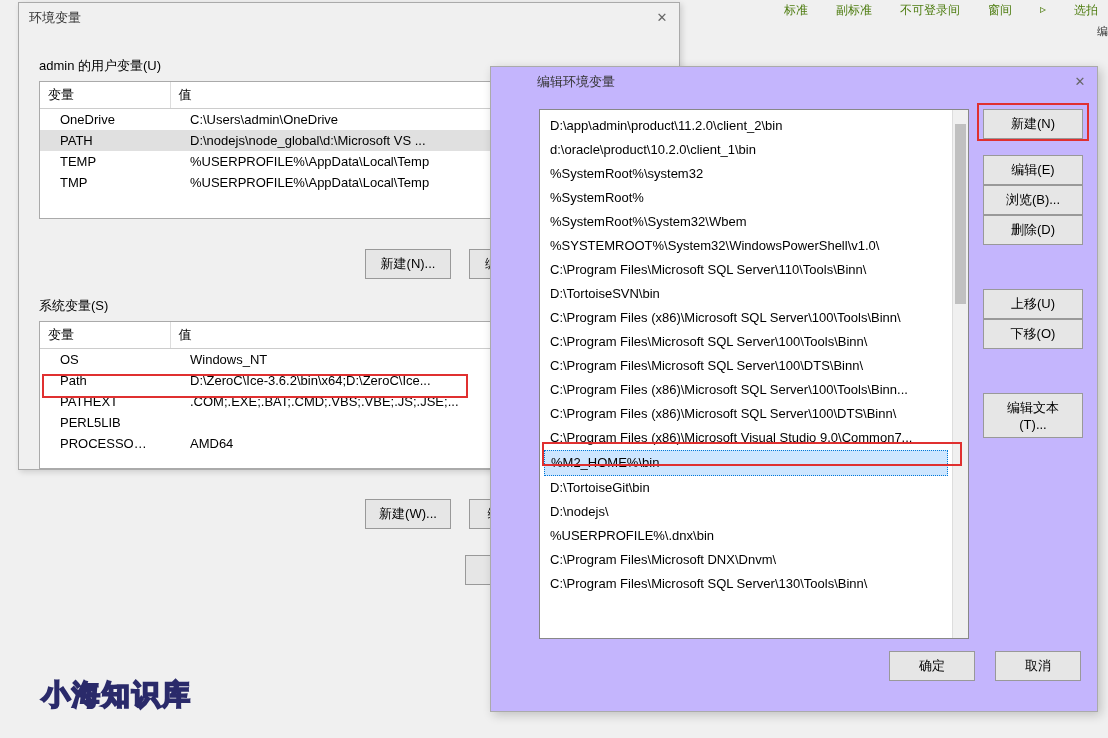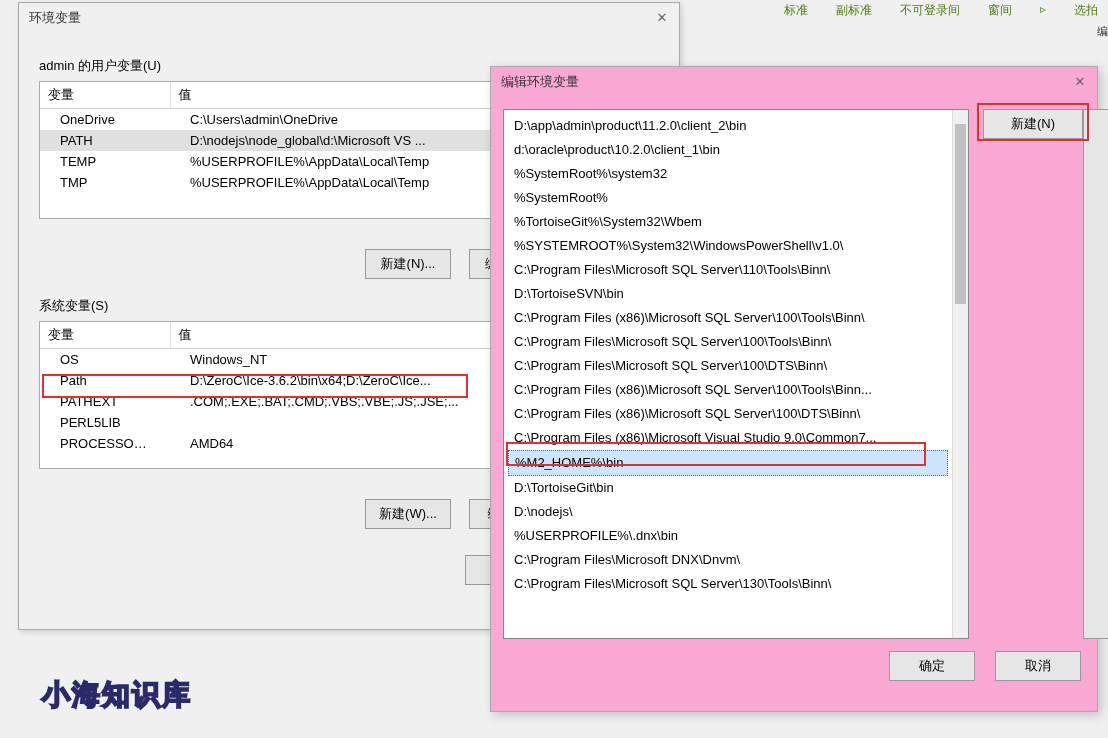--- a/index.html
+++ b/index.html
@@ -32,21 +32,21 @@
   right: 0; top: 24px;
   font-size: 11px;
   color: #333;
 }
 
 
 .dialog-env {
   position: absolute;
   left: 18px; top: 2px;
   width: 662px;
-  height: 628px;
+  height: 468px;
   background: #f0f0f0;
   border: 1px solid #aaa;
   box-shadow: 2px 2px 6px rgba(0,0,0,0.15);
 }
 .titlebar {
   display: flex;
   justify-content: space-between;
   align-items: center;
   padding: 6px 10px;
   font-size: 13px;
@@ -137,24 +137,25 @@
   pointer-events: none;
   z-index: 50;
 }
 
 
 .dialog-edit {
   position: absolute;
   left: 490px; top: 66px;
   width: 608px;
   height: 646px;
-  background: #f9a8d4;
+  background: #c4b5fd;
   border: 1px solid #aaa;
   box-shadow: 3px 3px 10px rgba(0,0,0,0.2);
   z-index: 10;
+  padding-left: 36px;
 }
 .edit-body {
   padding: 12px;
   display: flex;
   gap: 14px;
   height: calc(100% - 90px);
 }
 .path-list {
   flex: 1;
   border: 1px solid #888;
@@ -189,21 +190,21 @@
 }
 .path-scroll-thumb {
   position: absolute;
   left: 2px; right: 2px;
   top: 14px; height: 180px;
   background: #c0c0c0;
 }
 .side-buttons {
   width: 102px;
   display: flex;
-  flex-direction: row;
+  flex-direction: column;
   gap: 0;
 }
 .side-buttons .btn { min-width: 100px; width: 100px; }
 .side-gap-sm { height: 16px; }
 .side-gap-lg { height: 44px; }
 
 .edit-bottom {
   display: flex;
   justify-content: flex-end;
   gap: 20px;
@@ -341,21 +342,21 @@
     <span class="close-btn">✕</span>
   </div>
 
   <div class="edit-body">
     <div class="path-list">
       <div class="path-list-inner" id="path-list-inner">
           <div class="path-item">D:\app\admin\product\11.2.0\client_2\bin</div>
           <div class="path-item">d:\oracle\product\10.2.0\client_1\bin</div>
           <div class="path-item">%SystemRoot%\system32</div>
           <div class="path-item">%SystemRoot%</div>
-          <div class="path-item">%TortoiseGit%\System32\Wbem</div>
+          <div class="path-item">%SystemRoot%\System32\Wbem</div>
           <div class="path-item">%SYSTEMROOT%\System32\WindowsPowerShell\v1.0\</div>
           <div class="path-item">C:\Program Files\Microsoft SQL Server\110\Tools\Binn\</div>
           <div class="path-item">D:\TortoiseSVN\bin</div>
           <div class="path-item">C:\Program Files (x86)\Microsoft SQL Server\100\Tools\Binn\</div>
           <div class="path-item">C:\Program Files\Microsoft SQL Server\100\Tools\Binn\</div>
           <div class="path-item">C:\Program Files\Microsoft SQL Server\100\DTS\Binn\</div>
           <div class="path-item">C:\Program Files (x86)\Microsoft SQL Server\100\Tools\Binn...</div>
           <div class="path-item">C:\Program Files (x86)\Microsoft SQL Server\100\DTS\Binn\</div>
           <div class="path-item">C:\Program Files (x86)\Microsoft Visual Studio 9.0\Common7...</div>
           <div class="path-item selected">%M2_HOME%\bin</div>

